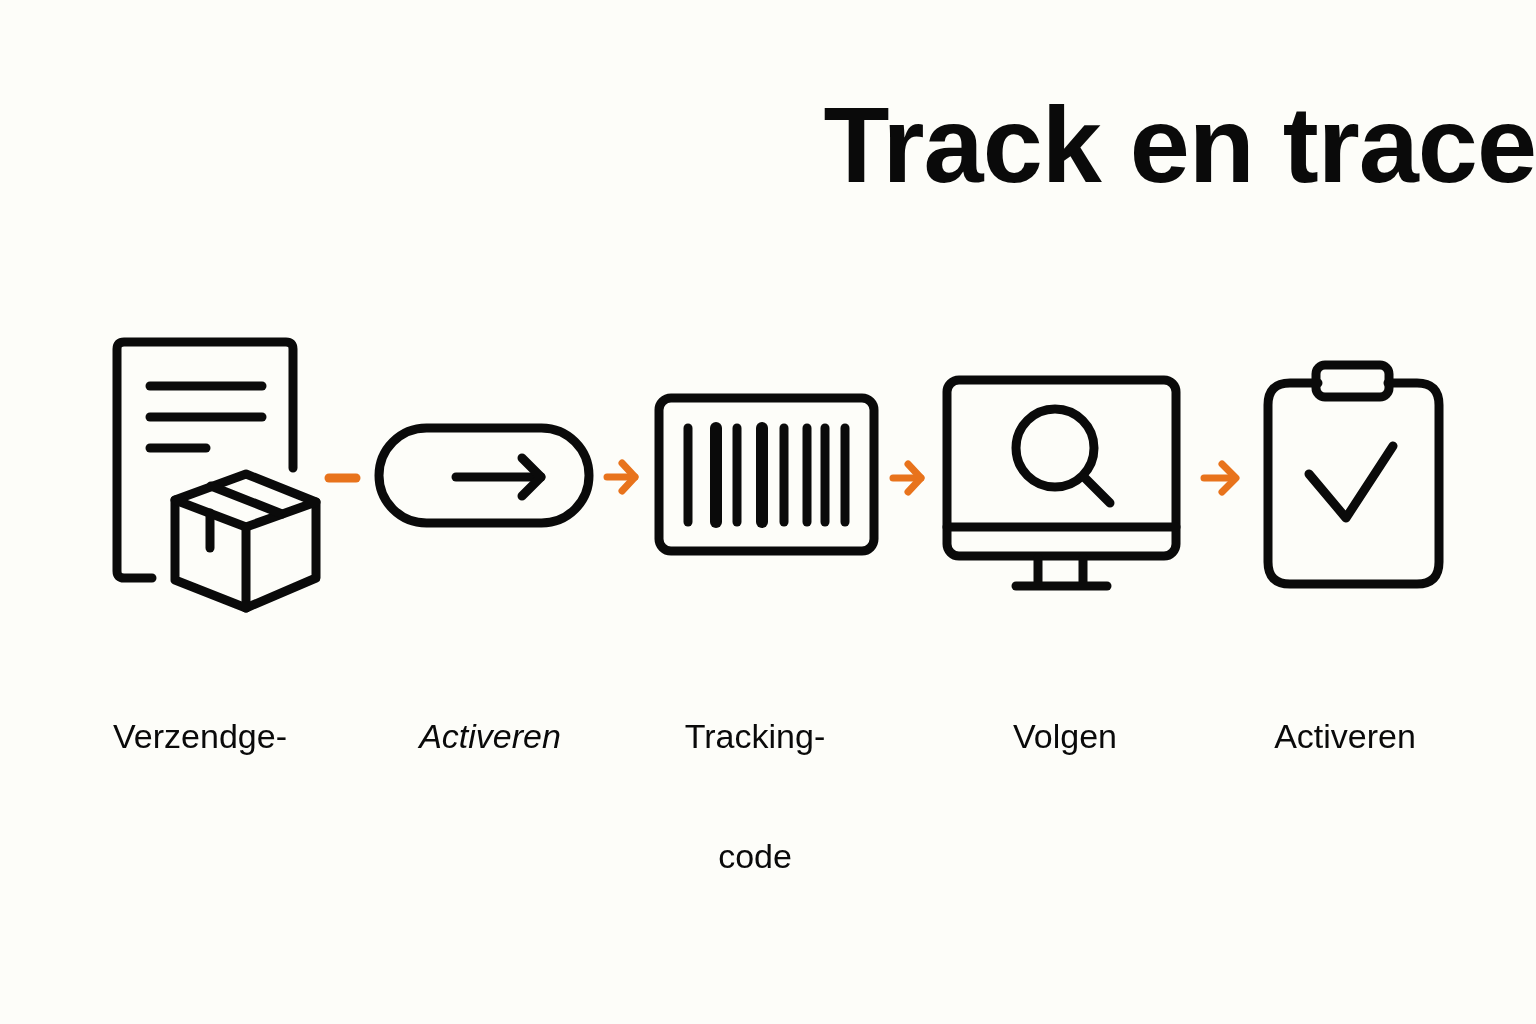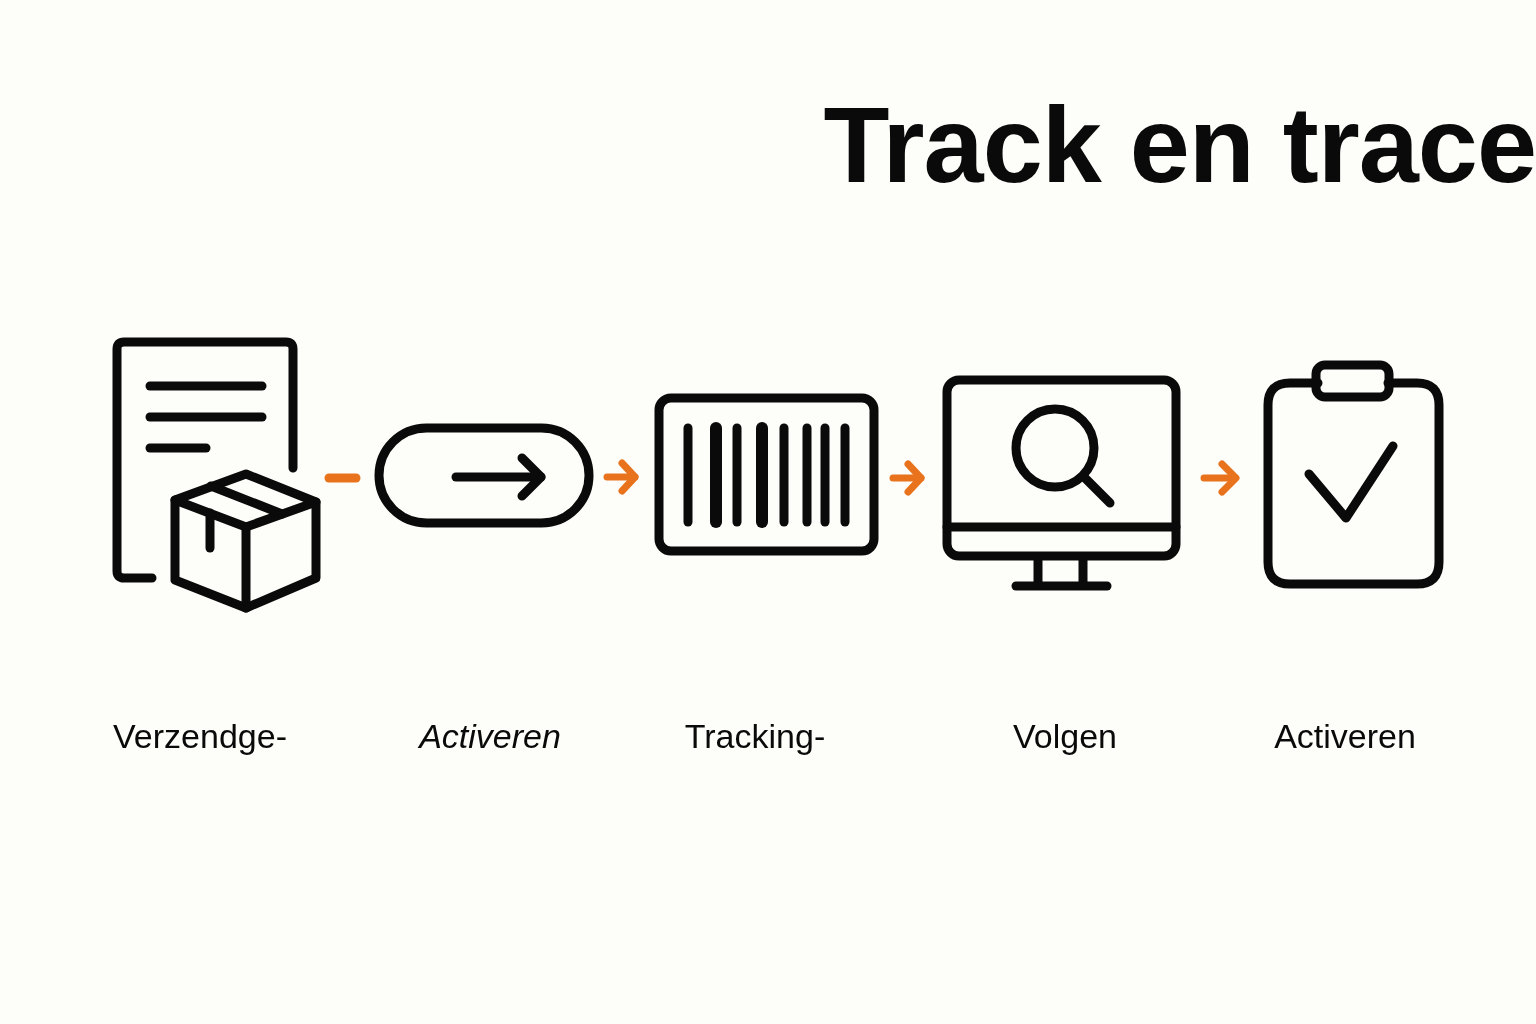--- a/index.html
+++ b/index.html
@@ -106,19 +106,20 @@
 </svg>
 
 <div class="label" style="left:55px; top:646px; width:290px;">
   <div>Verzendge-</div>
 </div>
 <div class="label" style="left:360px; top:646px; width:260px;font-style:italic;">
   <div>Activeren</div>
 </div>
 <div class="label" style="left:625px; top:646px; width:260px;">
   <div>Tracking-</div>
+  <div>code</div>
 </div>
 <div class="label" style="left:935px; top:646px; width:260px;">
   <div>Volgen</div>
 </div>
 <div class="label" style="left:1200px; top:646px; width:290px;">
   <div>Activeren</div>
 </div>
 
 </body></html>

